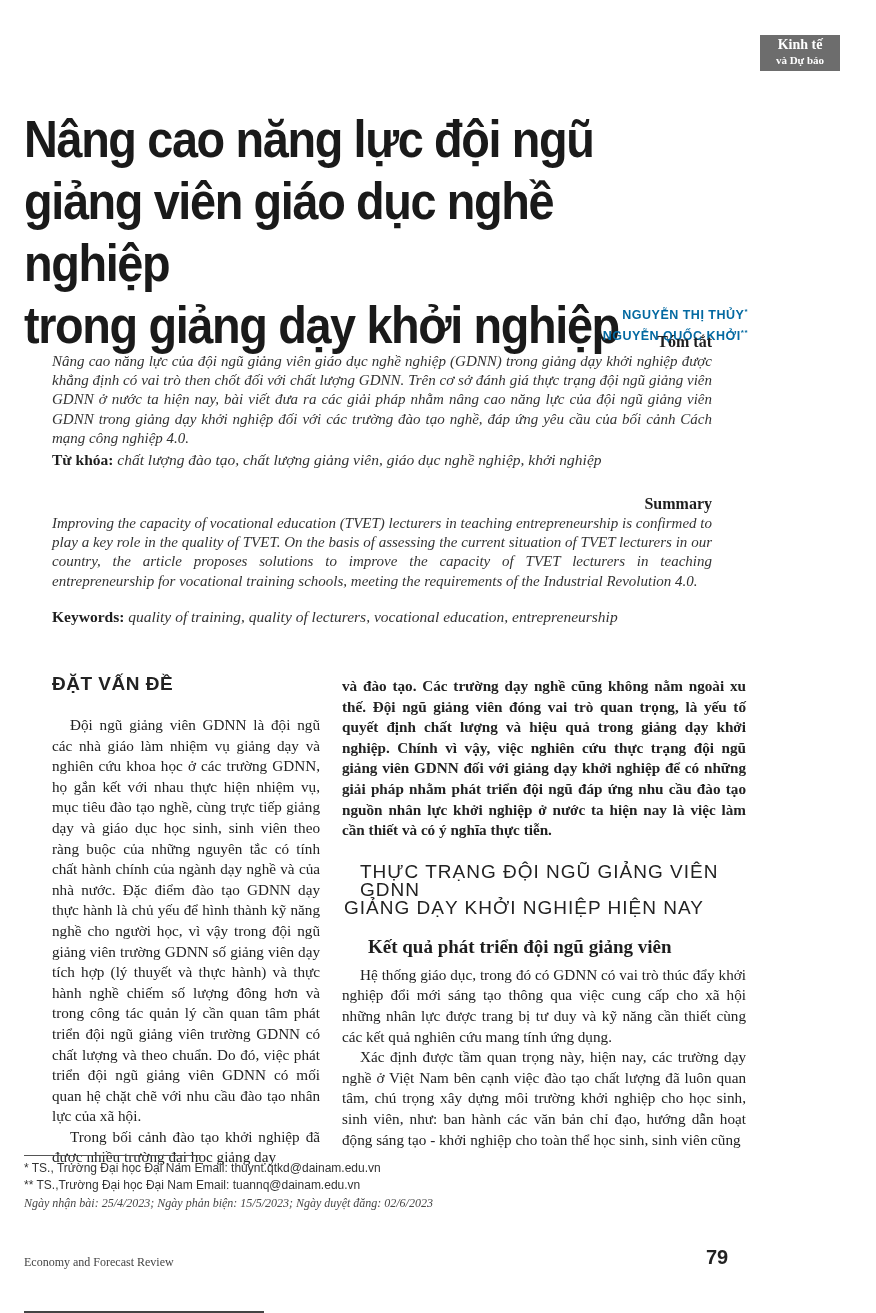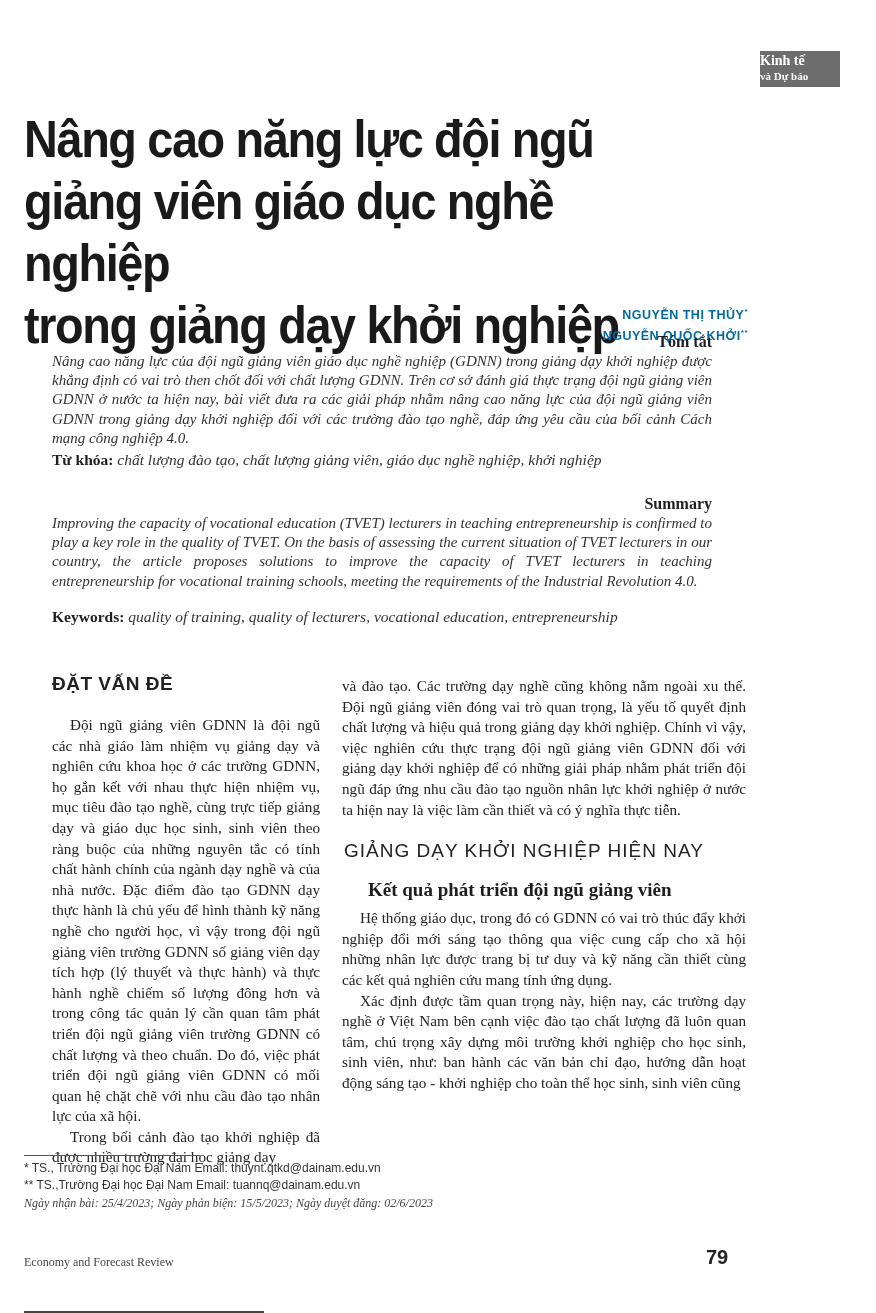--- a/index.html
+++ b/index.html
@@ -3,24 +3,23 @@
 <meta charset="utf-8">
 <style>
   html, body { margin: 0; padding: 0; background: #ffffff; }
   body {
     width: 876px; height: 1313px; position: relative; overflow: hidden;
     color: #1e1e1e;
     font-family: "Liberation Serif", serif;
   }
   .badge {
     position: absolute; left: 760px; top: 35px; width: 80px; height: 36px;
-    background: #6d6d6d; color: #fff; text-align: left;
+    background: #6d6d6d; color: #fff; text-align: center;
     font-family: "Liberation Serif", serif; font-weight: bold;
     line-height: 1;
-    margin-top: 16px;
   }
   .badge .l1 { display: block; font-size: 14px; padding-top: 3px; }
   .badge .l2 { display: block; font-size: 11px; padding-top: 3px; }
   .title {
     position: absolute; left: 24px; top: 108px; width: 740px;
     font-family: "Liberation Sans", sans-serif; font-weight: bold;
     font-size: 52px; line-height: 62px; color: #1a1a1a;
     letter-spacing: -1.5px; margin: 0;
     transform: scaleX(0.9); transform-origin: left top;
   }
@@ -45,21 +44,21 @@
   .col-right { position: absolute; left: 342px; top: 676px; width: 404px; }
   .sec-heading {
     font-family: "Liberation Sans", sans-serif; font-weight: bold;
     font-size: 19px; line-height: 18px; margin: 0; color: #222; letter-spacing: 0.5px;
   }
   .sec-heading.alt { font-weight: normal; letter-spacing: 1px; color: #222; }
   .body-text {
     font-size: 15.2px; line-height: 20.6px; margin: 0; text-align: justify;
     text-indent: 18px; color: #222;
   }
-  .body-text.noindent { text-indent: 0; }
+  .body-text.noindent { text-indent: 0; font-weight: bold; }
   .subhead { font-weight: bold; font-size: 19px; line-height: 20px; margin: 8px; padding-left: 18px; }
   .footnote-rule {
     position: absolute; left: 24px; top: 1155px; width: 176px; height: 1px; background: #555;
   }
   .footnotes { position: absolute; left: 24px; top: 1160px; width: 700px; }
   .fn {
     font-family: "Liberation Sans", sans-serif; font-size: 12px; line-height: 17px;
     margin: 0; color: #333;
   }
   .fn-dates { font-family: "Liberation Serif", serif; font-style: italic; font-size: 12px; line-height: 18px; margin: 0; color: #444; }
@@ -110,20 +109,21 @@
 
 <div class="col-left">
   <p class="sec-heading">ĐẶT VẤN ĐỀ</p>
   <p class="body-text" style="margin-top:22px;">Đội ngũ giảng viên GDNN là đội ngũ các nhà giáo làm nhiệm vụ giảng dạy và nghiên cứu khoa học ở các trường GDNN, họ gắn kết với nhau thực hiện nhiệm vụ, mục tiêu đào tạo nghề, cùng trực tiếp giảng dạy và giáo dục học sinh, sinh viên theo ràng buộc của những nguyên tắc có tính chất hành chính của ngành dạy nghề và của nhà nước. Đặc điểm đào tạo GDNN dạy thực hành là chủ yếu để hình thành kỹ năng nghề cho người học, vì vậy trong đội ngũ giảng viên trường GDNN số giảng viên dạy tích hợp (lý thuyết và thực hành) và thực hành nghề chiếm số lượng đông hơn và trong công tác quản lý cần quan tâm phát triển đội ngũ giảng viên trường GDNN có chất lượng và theo chuẩn. Do đó, việc phát triển đội ngũ giảng viên GDNN có mối quan hệ chặt chẽ với nhu cầu đào tạo nhân lực của xã hội.</p>
   <p class="body-text">Trong bối cảnh đào tạo khởi nghiệp đã được nhiều trường đại học giảng dạy</p>
 </div>
 
 <div class="col-right">
   <p class="body-text noindent">và đào tạo. Các trường dạy nghề cũng không nằm ngoài xu thế. Đội ngũ giảng viên đóng vai trò quan trọng, là yếu tố quyết định chất lượng và hiệu quả trong giảng dạy khởi nghiệp. Chính vì vậy, việc nghiên cứu thực trạng đội ngũ giảng viên GDNN đối với giảng dạy khởi nghiệp để có những giải pháp nhằm phát triển đội ngũ đáp ứng nhu cầu đào tạo nguồn nhân lực khởi nghiệp ở nước ta hiện nay là việc làm cần thiết và có ý nghĩa thực tiễn.</p>
   <div style="margin-top:22px;">
+    <p class="sec-heading alt" style="padding-left:18px;">THỰC TRẠNG ĐỘI NGŨ GIẢNG VIÊN GDNN</p>
     <p class="sec-heading alt" style="padding-left:2px;">GIẢNG DẠY KHỞI NGHIỆP HIỆN NAY</p>
   </div>
   <p class="subhead" style="margin-top:20px;">Kết quả phát triển đội ngũ giảng viên</p>
   <p class="body-text">Hệ thống giáo dục, trong đó có GDNN có vai trò thúc đẩy khởi nghiệp đổi mới sáng tạo thông qua việc cung cấp cho xã hội những nhân lực được trang bị tư duy và kỹ năng cần thiết cùng các kết quả nghiên cứu mang tính ứng dụng.</p>
   <p class="body-text">Xác định được tầm quan trọng này, hiện nay, các trường dạy nghề ở Việt Nam bên cạnh việc đào tạo chất lượng đã luôn quan tâm, chú trọng xây dựng môi trường khởi nghiệp cho học sinh, sinh viên, như: ban hành các văn bản chỉ đạo, hướng dẫn hoạt động sáng tạo - khởi nghiệp cho toàn thể học sinh, sinh viên cũng</p>
 </div>
 
 <div class="footnote-rule"></div>
 <div class="footnotes">
   <p class="fn">* TS., Trường Đại học Đại Nam  Email: thuynt.qtkd@dainam.edu.vn</p>

